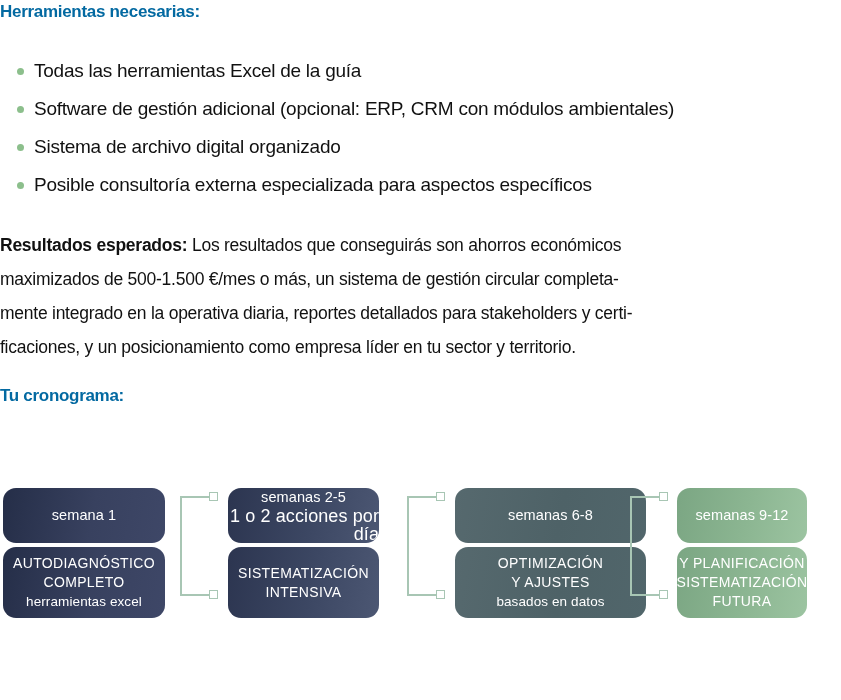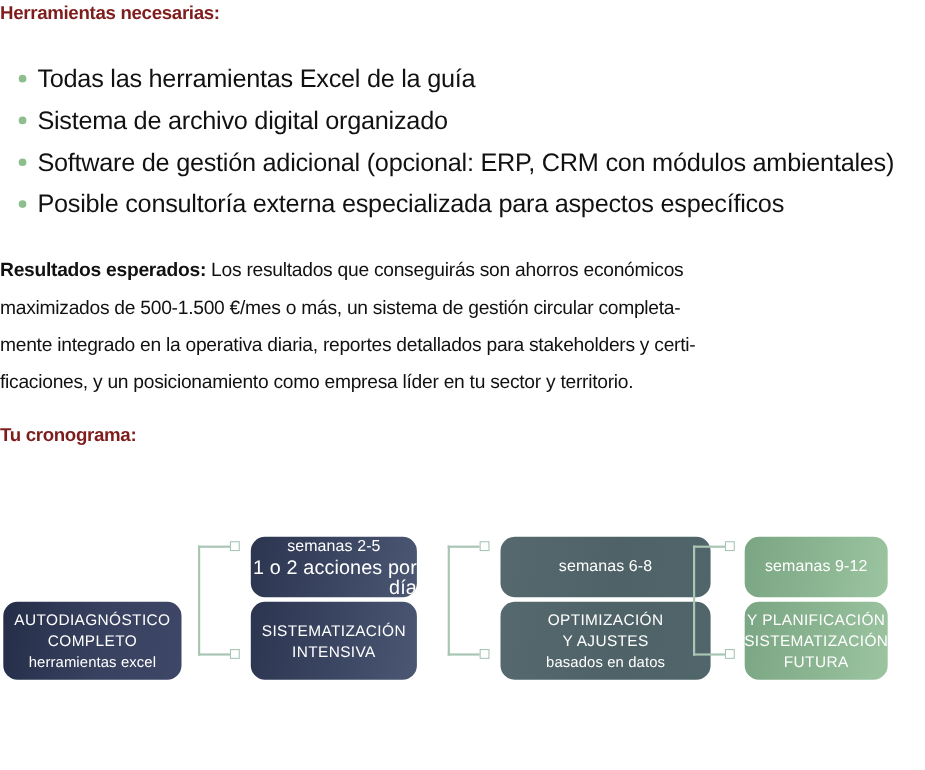--- a/index.html
+++ b/index.html
@@ -17,39 +17,39 @@
   }
 
   
   .section-heading {
     position: absolute;
     left: 0px;
     font-weight: bold;
     font-size: 17px;
     line-height: 20px;
     letter-spacing: -0.3px;
-    color: #7f1d1d;
+    color: #0369a1;
   }
   #tools-heading { top: 2px; }
   #schedule-heading { top: 386px; }
 
   
   .bullet-list {
     position: absolute;
     left: 0px;
     top: 52px;
     width: 830px;
     margin: 0;
     padding: 0;
     list-style: none;
   }
   .bullet-item {
     position: relative;
     padding-left: 34px;
-    font-size: 23px;
+    font-size: 19px;
     line-height: 38px;
     letter-spacing: -0.25px;
     color: #111111;
     white-space: nowrap;
   }
   .bullet-dot {
     position: absolute;
     left: 17px;
     top: 50%;
     margin-top: -3px;
@@ -181,43 +181,46 @@
 
 <div class="section-heading" id="tools-heading">Herramientas necesarias:</div>
 
 <ul class="bullet-list">
   <li class="bullet-item">
     <span class="bullet-dot"></span>
     <span>Todas las herramientas Excel de la guía</span>
   </li>
   <li class="bullet-item">
     <span class="bullet-dot"></span>
+    <span>Software de gestión adicional (opcional: ERP, CRM con módulos ambientales)</span>
+  </li>
+  <li class="bullet-item">
+    <span class="bullet-dot"></span>
     <span>Sistema de archivo digital organizado</span>
-  </li>
-  <li class="bullet-item">
-    <span class="bullet-dot"></span>
-    <span>Software de gestión adicional (opcional: ERP, CRM con módulos ambientales)</span>
   </li>
   <li class="bullet-item">
     <span class="bullet-dot"></span>
     <span>Posible consultoría externa especializada para aspectos específicos</span>
   </li>
 </ul>
 
 <div class="results-paragraph">
   <span class="pline"><b>Resultados esperados</b><b>:</b><span> Los resultados que conseguirás son ahorros económicos</span></span>
   <span class="pline">maximizados de 500-1.500 €/mes o más, un sistema de gestión circular completa-</span>
   <span class="pline">mente integrado en la operativa diaria, reportes detallados para stakeholders y certi-</span>
   <span class="pline">ficaciones, y un posicionamiento como empresa líder en tu sector y territorio.</span>
 </div>
 
 <div class="section-heading" id="schedule-heading">Tu cronograma:</div>
 
 <div id="timeline">
 
+  <div class="tl-card tl-top col1 grad1">
+    <span class="tl-line-main">semana 1</span>
+  </div>
   <div class="tl-card tl-bottom col1 grad1">
     <span class="tl-line-cap">AUTODIAGNÓSTICO</span>
     <span class="tl-line-cap">COMPLETO</span>
     <span class="tl-line-low">herramientas excel</span>
   </div>
 
   <div class="tl-connector conn1">
     <span class="conn-line-v"></span>
     <span class="conn-line-h conn-h-top"></span>
     <span class="conn-line-h conn-h-bot"></span>

